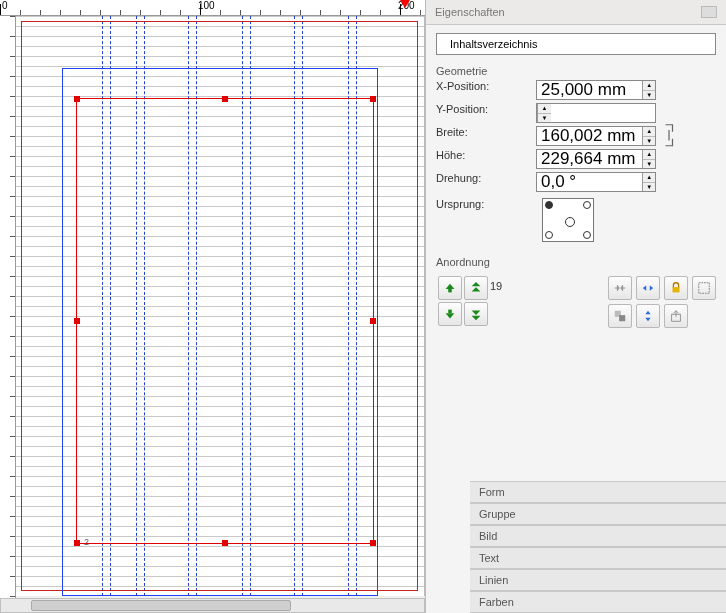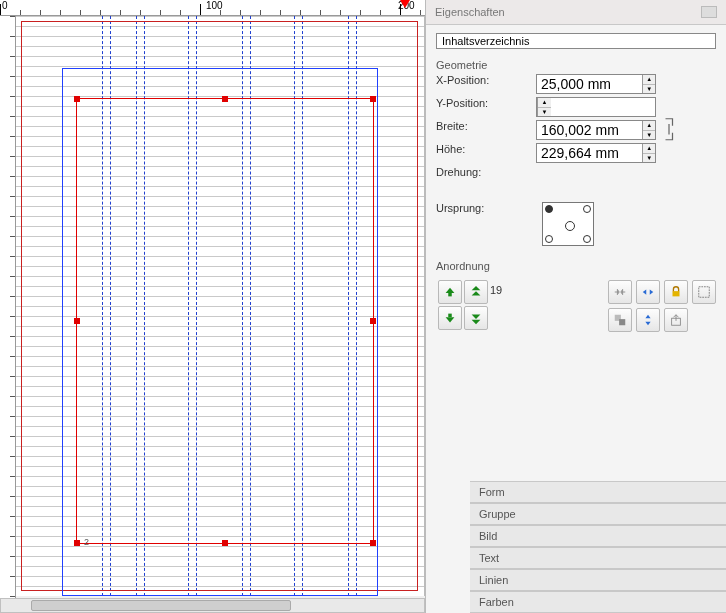--- a/index.html
+++ b/index.html
@@ -47,27 +47,27 @@
 .panel{position:absolute; left:425px; top:0; width:301px; height:613px; background:#f4f4f4; border-left:1px solid #bbb; display:flex; flex-direction:column;}
 .panel-header{background:#ece9e9; border-bottom:1px solid #c8c8c8; padding:6px 9px; color:#777; font-size:12px; display:flex; align-items:center;}
 .panel-header .collapse{margin-left:auto;width:16px;height:12px;background:#ddd;border:1px solid #bbb;}
 .section-title{background:#e8e8e8; border-top:1px solid #c8c8c8; border-bottom:1px solid #c8c8c8; padding:4px 9px; color:#555;}
 .section-body{padding:6px 10px 10px 10px;}
 .sub-label{color:#555; margin:2px 0 3px 0;}
 
 .row{display:flex; align-items:flex-start; margin:3px 0;}
 .row .lab{width:100px; color:#333;}
 .spin{display:flex; align-items:stretch; border:1px solid #888; background:#fff; height:20px; width:120px;}
-.spin input{border:none; width:100%; padding:0 4px; font-size:14px; outline:none;}
+.spin input{border:none; width:100%; padding:0 4px; font-size:17px; outline:none;}
 .spin .arrows{width:14px; display:flex; flex-direction:column; border-left:1px solid #999;}
 .spin .arrows div{flex:1;display:flex;align-items:center;justify-content:center;font-size:6px;line-height:1;background:#efefef;cursor:pointer;}
 .spin .arrows div:first-child{border-bottom:1px solid #bbb;}
 .link-icon{width:14px; height:18px; margin-left:6px; display:flex;align-items:center;justify-content:center;color:#666;}
 
-.name-input{width:100%; height:16px; border:1px solid #888; background:#fff; padding:0 5px; margin-top:2px;}
+.name-input{width:100%; height:22px; border:1px solid #888; background:#fff; padding:0 13px; margin-top:2px;}
 
 .origin-widget{width:52px;height:44px;border:1px solid #777;position:relative;margin-left:6px;background:#fff;}
 .origin-widget .dot{position:absolute;width:8px;height:8px;border:1px solid #333;border-radius:50%;background:#fff;}
 .origin-widget .dot.fill{background:#333;}
 .origin-widget .c {left:22px;top:18px;width:10px;height:10px;}
 .origin-widget .tl{left:2px;top:2px}.origin-widget .tr{right:2px;top:2px}
 .origin-widget .bl{left:2px;bottom:2px}.origin-widget .br{right:2px;bottom:2px}
 
 .icon-btn{width:24px;height:24px;border:1px solid #b8b8b8;background:linear-gradient(#fdfdfd,#e6e6e6);display:flex;align-items:center;justify-content:center;margin:2px;cursor:pointer;color:#555;border-radius:2px;}
 .icon-btn svg{width:14px;height:14px;}
@@ -85,21 +85,21 @@
 
 .scroll-track{position:absolute;background:#e9e9e9;border:1px solid #c0c0c0;}
 .scroll-h{left:0;bottom:0;width:425px;height:15px;}
 .scroll-thumb-h{position:absolute;left:30px;top:1px;height:11px;width:260px;background:#cfcfcf;border:1px solid #aaa;border-radius:2px;}
 </style>
 </head>
 <body>
 
 <div class="ruler-h">
   <span class="lbl" style="left:2px">0</span>
-  <span class="lbl" style="left:206px">100</span>
+  <span class="lbl" style="left:198px">100</span>
   <span class="lbl" style="left:398px">200</span>
   <span class="lbl" style="left:598px">300</span>
   <div class="marker" style="left: 400px;"></div>
 </div>
 <div class="ruler-v"></div>
 
 <div class="canvas-wrap">
   <div class="grid"></div>
   <div class="guides">
       <div class="guide" style="left: 86px;"></div>
@@ -184,22 +184,29 @@
       <span class="spin">
         <input value="229,664 mm" style="">
         <span class="arrows">
             <div>▲</div>
             <div>▼</div>
           </span>
       </span>
     </div>
     <div class="row">
       <span class="lab">Drehung:</span>
-    </div>
-    <div class="row" style="align-items:flex-start;margin-top:24px">
+      <span class="spin">
+        <input value="0,0 °" style="">
+        <span class="arrows">
+            <div>▲</div>
+            <div>▼</div>
+          </span>
+      </span>
+    </div>
+    <div class="row" style="align-items:flex-start;margin-top:6px">
       <span class="lab">Ursprung:</span>
       <div class="origin-widget">
         <div class="dot tl fill"></div>
         <div class="dot tr"></div>
         <div class="dot bl"></div>
         <div class="dot br"></div>
         <div class="dot c"></div>
       </div>
     </div>
 

